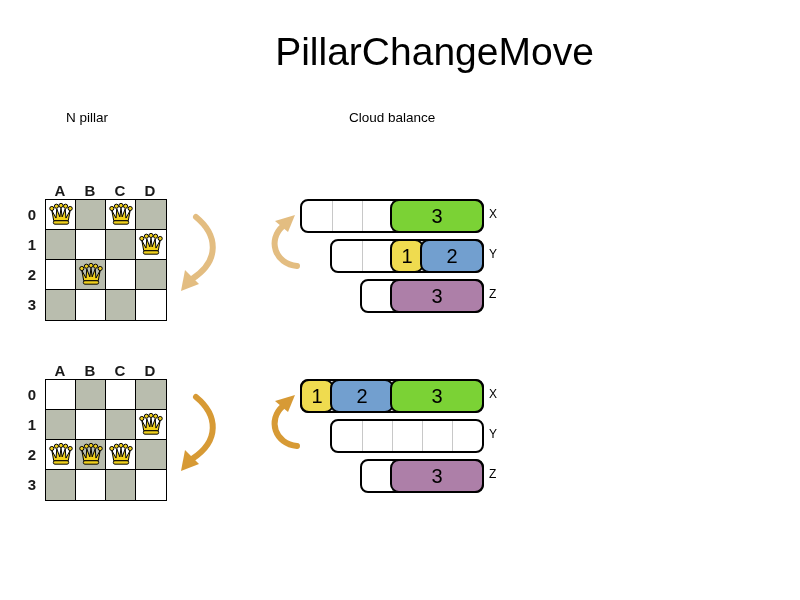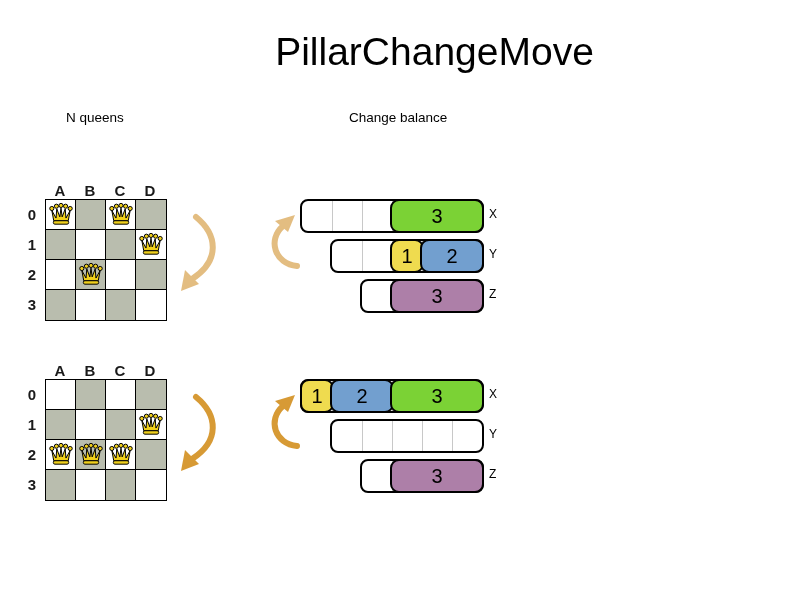--- a/index.html
+++ b/index.html
@@ -55,22 +55,22 @@
   .arrow-light{ color:var(--arrow-light,#e3bd81); }
   .arrow-dark{ color:var(--arrow-dark,#d79a35); }
 </style>
 </head>
 <body>
 
 <div class="page">
 
   <div class="title">PillarChangeMove</div>
 
-  <div class="section-label" style="left:66px; top:110px">N queens</div>
-  <div class="section-label" style="left:349px; top:110px">Change balance</div>
+  <div class="section-label" style="left:66px; top:110px">N pillar</div>
+  <div class="section-label" style="left:349px; top:110px">Cloud balance</div>
 
   <div class="board" style="left:45px; top:199px">
     <div class="board-cols">
         <div class="col-label">A</div>
         <div class="col-label">B</div>
         <div class="col-label">C</div>
         <div class="col-label">D</div>
       </div>
     <div class="board-rows">
         <div class="row-label">0</div>

